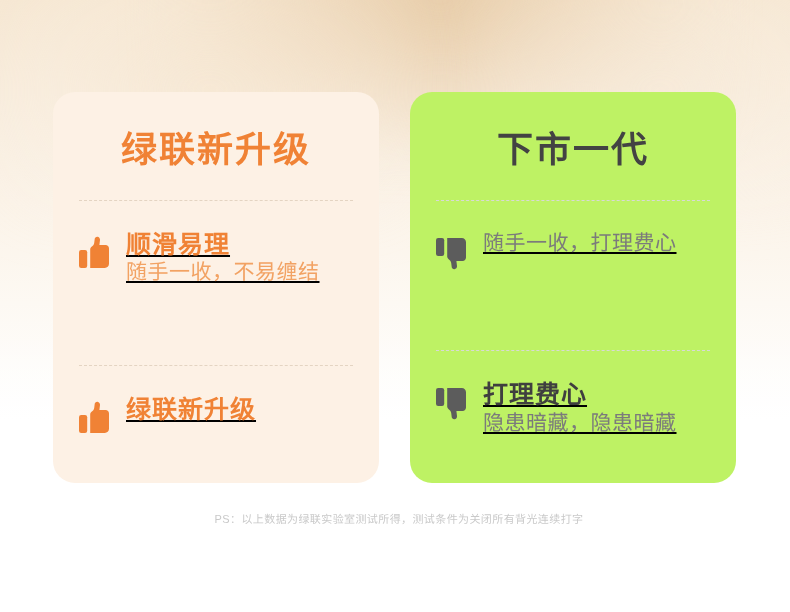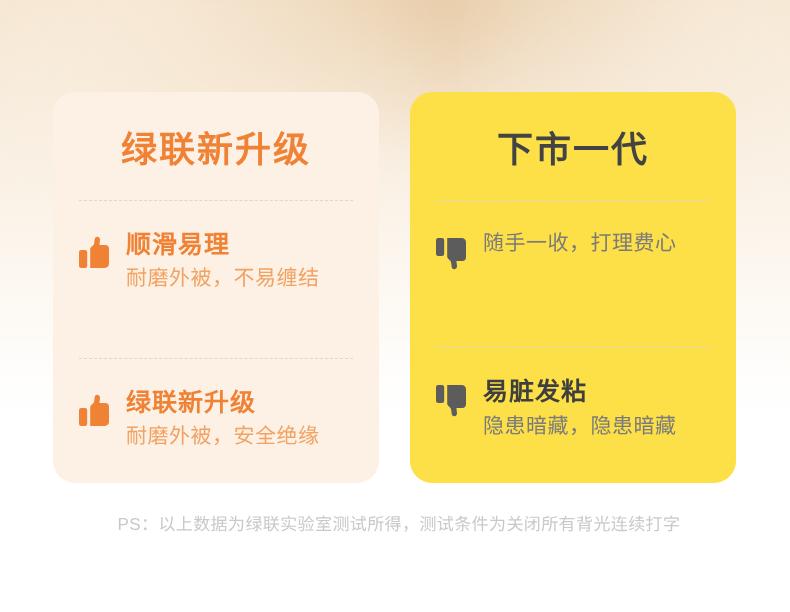--- a/index.html
+++ b/index.html
@@ -102,21 +102,21 @@
   }
 
   .card {
     width: 326px;
     border-radius: 22px;
     padding: 0 26px;
     display: flex;
     flex-direction: column;
   }
   .card--good { background: #fdf1e5; }
-  .card--bad  { background: #fde047; }
+  .card--bad  { background: #bef264; }
 
   .card-title {
     text-align: center;
     font-size: 36px;
     font-weight: 700;
     letter-spacing: 2px;
     line-height: 1;
     margin-top: 40px;
     margin-bottom: 0;
     white-space: nowrap;
@@ -142,22 +142,23 @@
     flex: 0 0 auto;
     width: 30px;
     height: 34px;
     margin-top: 5px;
   }
   .feature-icon svg { display: block; width: 100%; height: 100%; }
 
   .feature-text {
     display: flex;
     flex-direction: column;
-    gap: 9px;
+    gap: 3px;
     min-width: 0;
+    text-decoration: underline;
   }
 
   .feature-head {
     font-size: 25px;
     font-weight: 700;
     line-height: 1.05;
     letter-spacing: 1px;
     white-space: nowrap;
   }
   .card--good .feature-head { color: #f08235; }
@@ -177,21 +178,21 @@
     flex: 1 1 auto;
     min-height: 14px;
   }
 
   .footnote {
     position: absolute;
     left: 8px;
     right: 0;
     top: 510px;
     text-align: center;
-    font-size: 17px;
+    font-size: 11px;
     font-weight: 400;
     letter-spacing: 0.4px;
     color: #c9c9c9;
     white-space: nowrap;
   }
 </style>
 </head>
 <body>
 
 <div class="bg-wrap">
@@ -214,38 +215,37 @@
 
       <div class="feature">
         <span class="feature-icon">
           <svg viewBox="0 0 30 34" xmlns="http://www.w3.org/2000/svg" aria-hidden="true">
             <rect x="0" y="14" width="8.2" height="18" rx="2.2" fill="#F08235"></rect>
             <path d="M11.2 32 L11.2 13.4 C11.2 12.2 11.9 11.2 12.9 10.6 C14.2 9.8 15.0 8.6 15.2 7.1 L15.7 3.0 C15.9 1.6 17.1 0.6 18.5 0.8 C20.1 1.0 21.2 2.5 21.0 4.1 L20.4 9.1 L26.6 9.1 C28.5 9.1 30 10.6 30 12.5 L30 27.8 C30 30.1 28.1 32 25.8 32 Z" fill="#F08235"></path>
           </svg>
         </span>
         <div class="feature-text">
           <div class="feature-head">顺滑易理</div>
-          <div class="feature-sub">耐磨外被，不易缠结</div>
+          <div class="feature-sub">随手一收，不易缠结</div>
         </div>
       </div>
 
       <div class="feature-gap"></div>
 
       <div class="divider"></div>
 
       <div class="feature">
         <span class="feature-icon">
           <svg viewBox="0 0 30 34" xmlns="http://www.w3.org/2000/svg" aria-hidden="true">
             <rect x="0" y="14" width="8.2" height="18" rx="2.2" fill="#F08235"></rect>
             <path d="M11.2 32 L11.2 13.4 C11.2 12.2 11.9 11.2 12.9 10.6 C14.2 9.8 15.0 8.6 15.2 7.1 L15.7 3.0 C15.9 1.6 17.1 0.6 18.5 0.8 C20.1 1.0 21.2 2.5 21.0 4.1 L20.4 9.1 L26.6 9.1 C28.5 9.1 30 10.6 30 12.5 L30 27.8 C30 30.1 28.1 32 25.8 32 Z" fill="#F08235"></path>
           </svg>
         </span>
         <div class="feature-text">
           <div class="feature-head">绿联新升级</div>
-          <div class="feature-sub">耐磨外被，安全绝缘</div>
         </div>
       </div>
 
       <div class="feature-gap"></div>
     </div>
 
     <div class="card card--bad">
 
       <div class="card-title">下市一代</div>
 
@@ -268,21 +268,21 @@
       <div class="divider"></div>
 
       <div class="feature">
         <span class="feature-icon">
           <svg viewBox="0 0 30 34" xmlns="http://www.w3.org/2000/svg" aria-hidden="true">
             <rect x="0" y="2" width="8.2" height="18" rx="2.2" fill="#5C5C5C"></rect>
             <path d="M11.2 2 L11.2 20.6 C11.2 21.8 11.9 22.8 12.9 23.4 C14.2 24.2 15.0 25.4 15.2 26.9 L15.7 31.0 C15.9 32.4 17.1 33.4 18.5 33.2 C20.1 33.0 21.2 31.5 21.0 29.9 L20.4 24.9 L26.6 24.9 C28.5 24.9 30 23.4 30 21.5 L30 6.2 C30 3.9 28.1 2 25.8 2 Z" fill="#5C5C5C"></path>
           </svg>
         </span>
         <div class="feature-text">
-          <div class="feature-head">易脏发粘</div>
+          <div class="feature-head">打理费心</div>
           <div class="feature-sub">隐患暗藏，隐患暗藏</div>
         </div>
       </div>
 
       <div class="feature-gap"></div>
     </div>
 
   </div>
 
   <div class="footnote">PS：以上数据为绿联实验室测试所得，测试条件为关闭所有背光连续打字</div>

